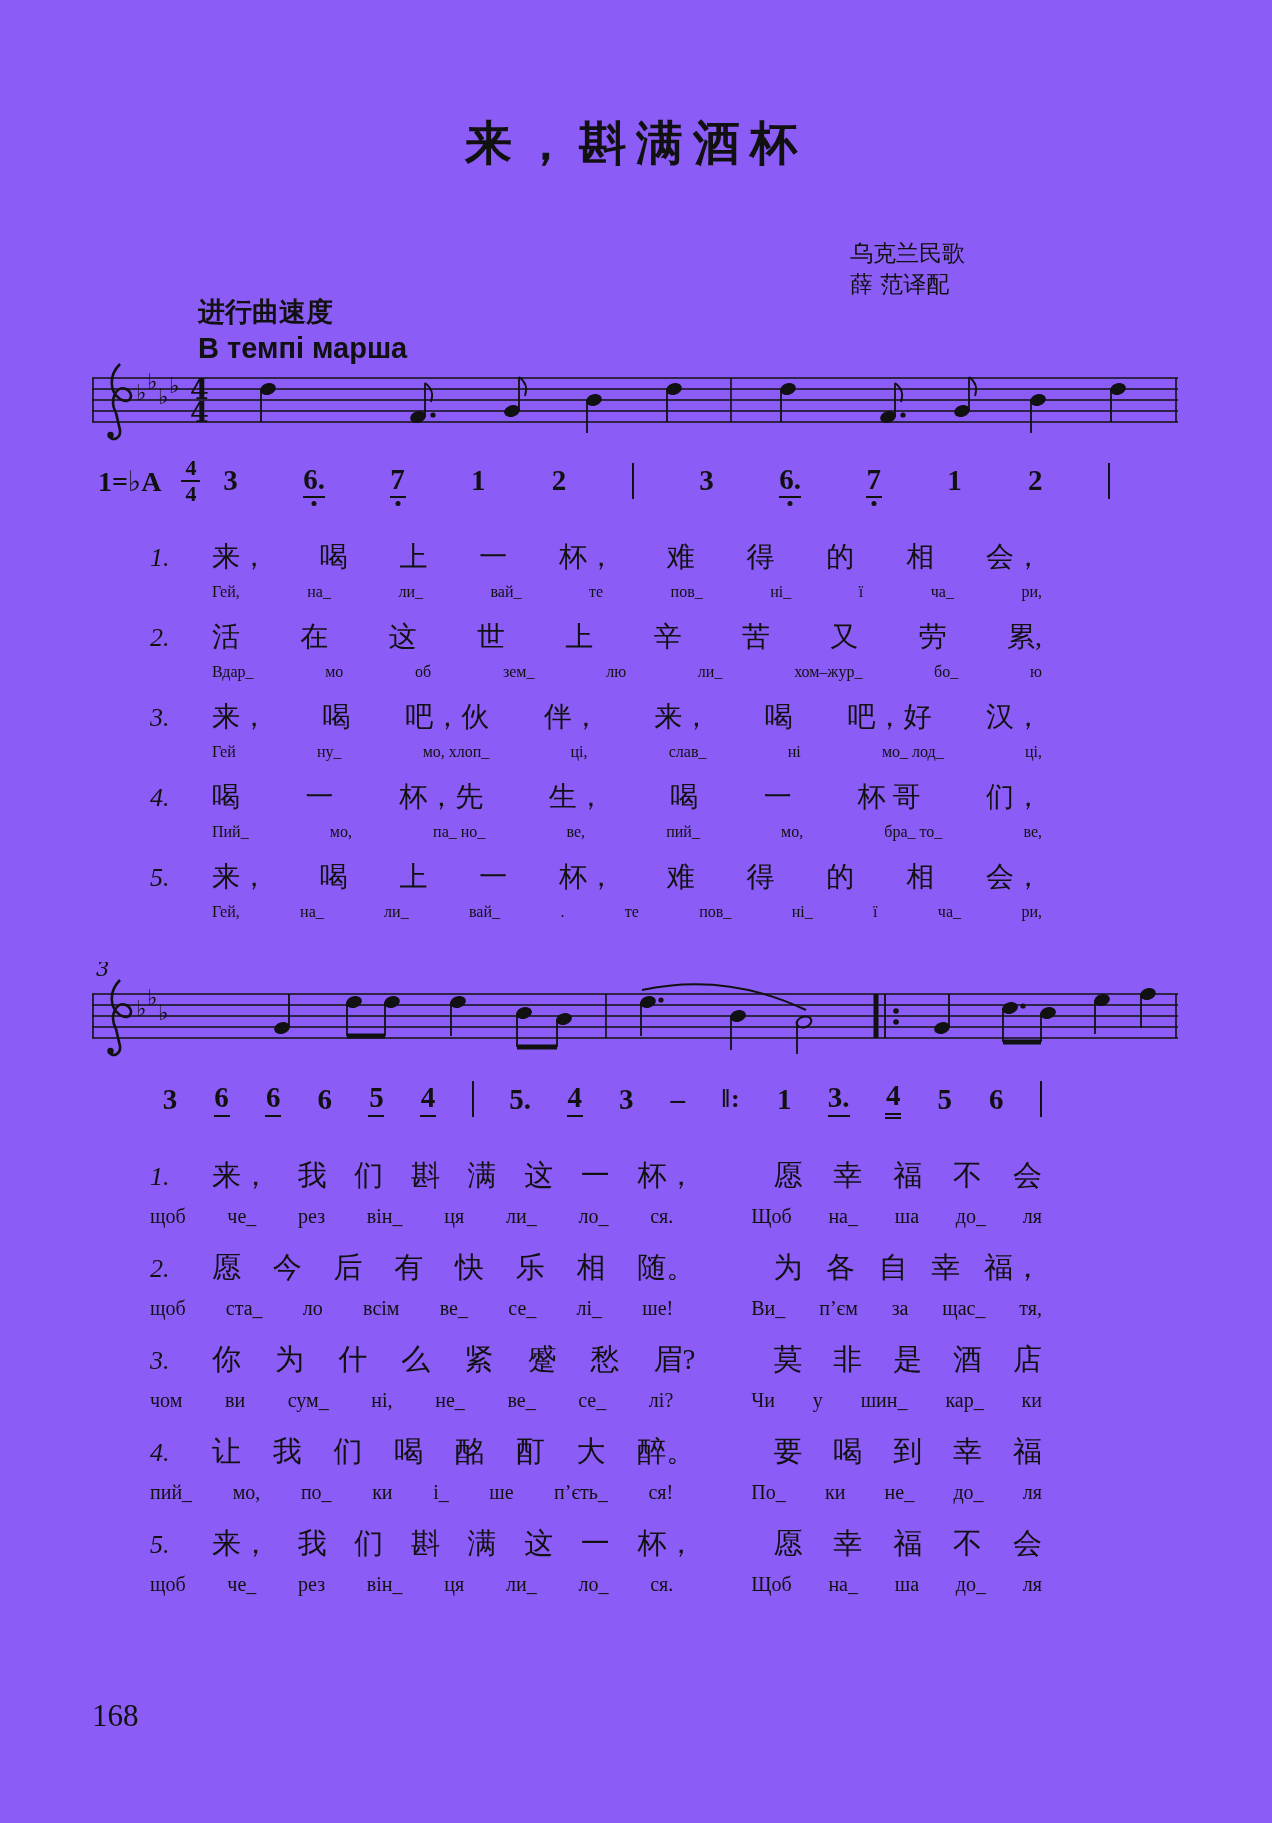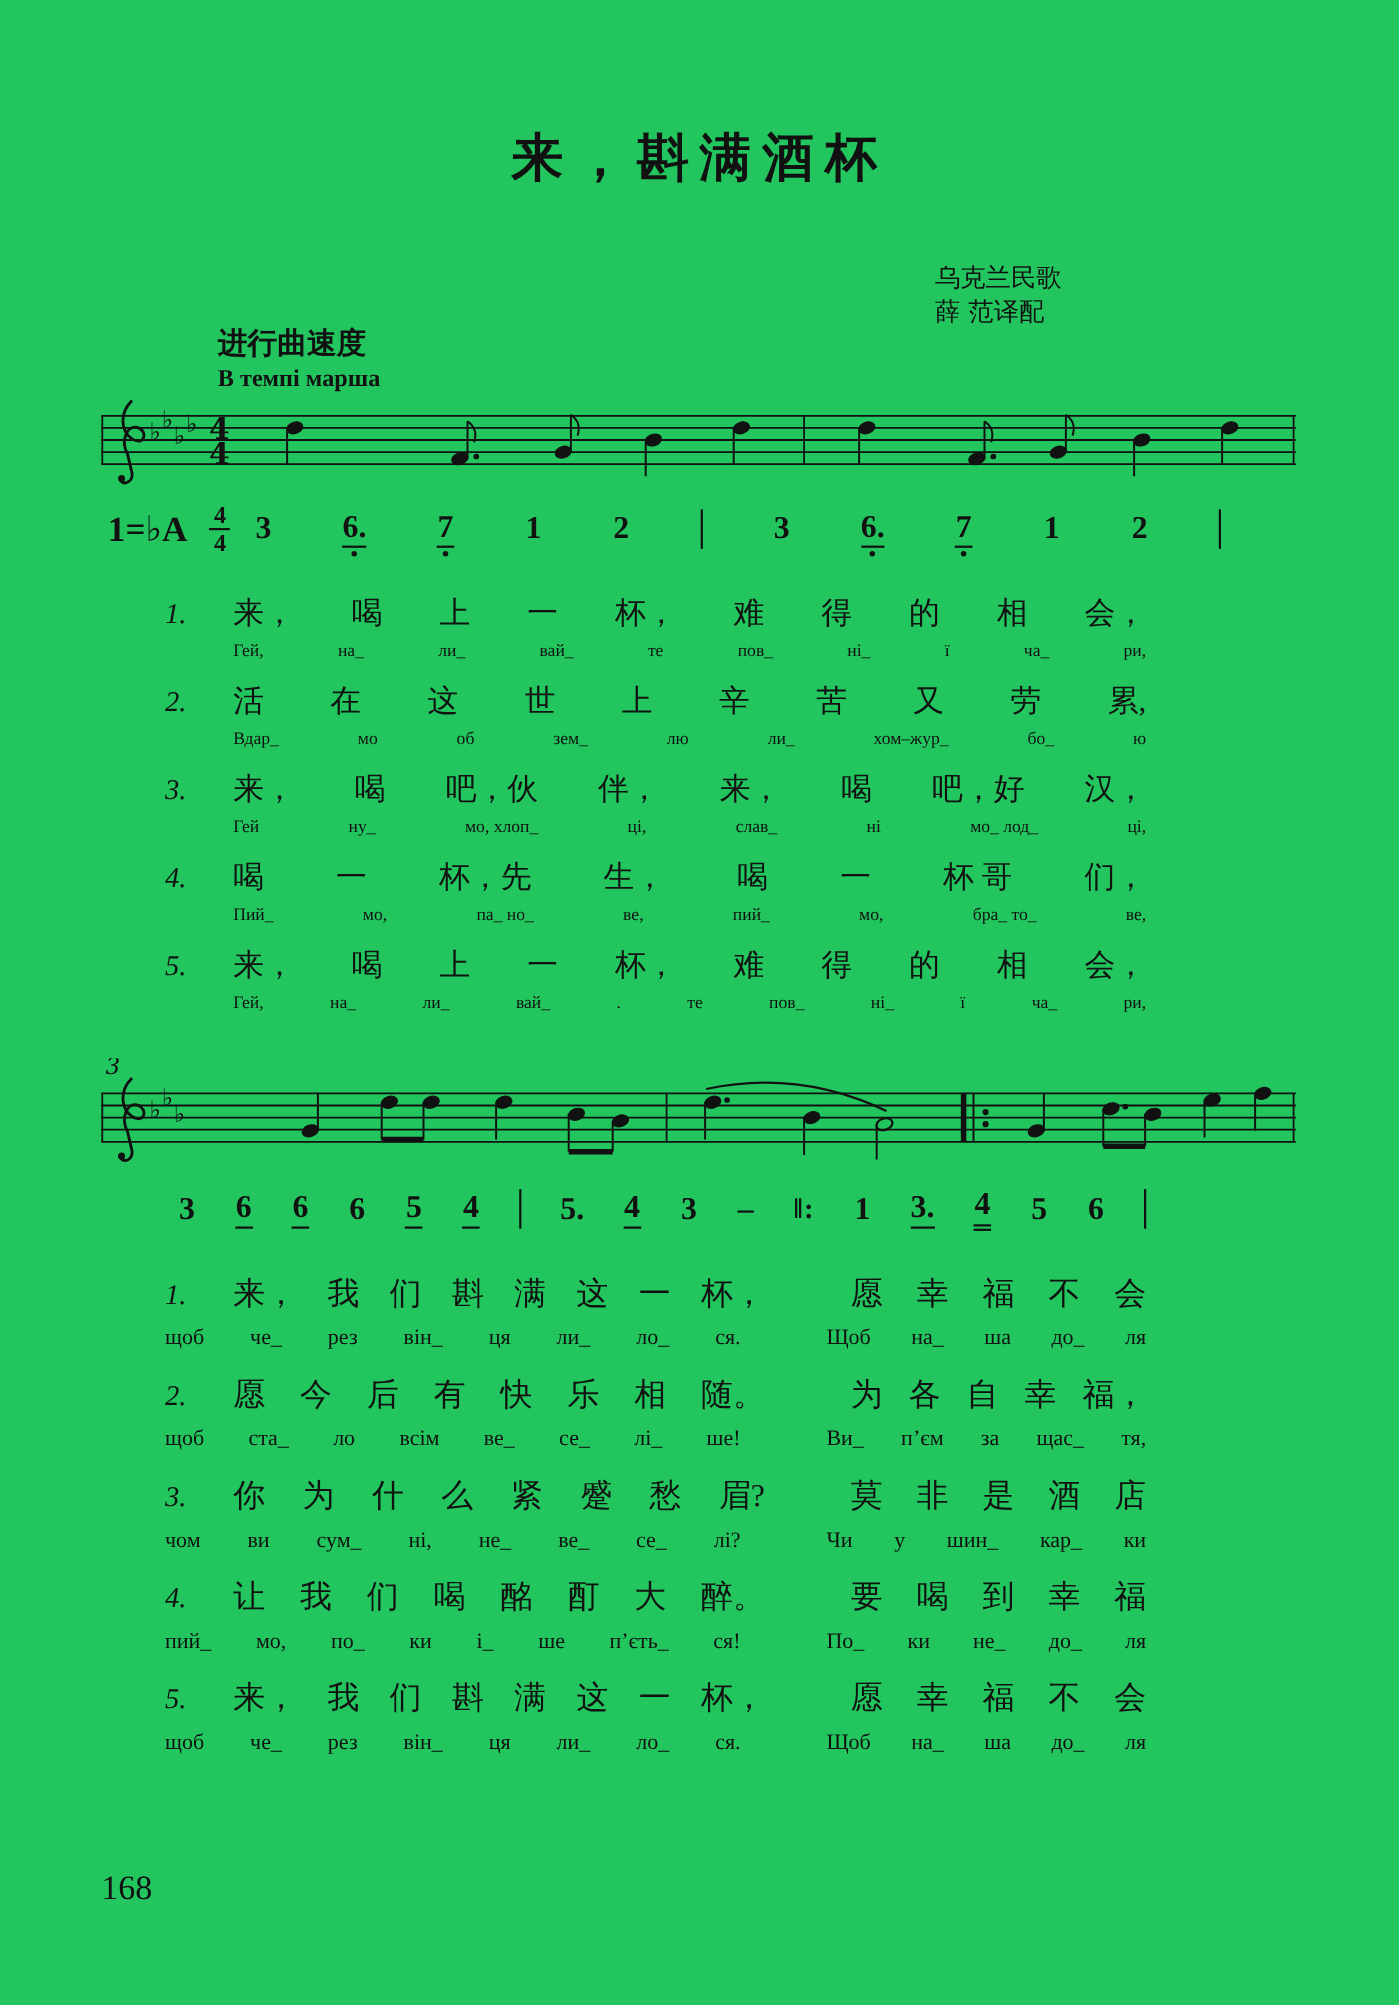--- a/index.html
+++ b/index.html
@@ -1,39 +1,39 @@
 <!DOCTYPE html>
 <html><head>
 <meta charset="utf-8">
 <style>
   html,body{margin:0;padding:0;background:#ffffff;}
   .page{
-    position:relative;width:1272px;height:1823px;background:#22c55e;
+    position:relative;width:1272px;height:1823px;background:#8b5cf6;
     font-family:"Liberation Serif","DejaVu Serif",serif;color:#111;overflow:hidden;
   }
   
   .title-cn{position:absolute;top:112px;left:0;width:100%;text-align:center;
     font-size:47px;font-weight:700;letter-spacing:10px;font-family:"DejaVu Serif",serif;}
   .title-ua{position:absolute;top:176px;left:0;width:100%;text-align:center;
     font-size:27px;letter-spacing:3px;}
   .credits{position:absolute;top:238px;right:282px;width:140px;text-align:justify;
     font-size:23px;line-height:1.35;font-family:"DejaVu Serif",serif;}
   .credits div{display:flex;justify-content:space-between;}
   .tempo{position:absolute;top:296px;left:198px;line-height:1.25;}
   .tempo .t-cn{font-size:27px;font-weight:700;font-family:"Liberation Sans","DejaVu Sans",sans-serif;}
-  .tempo .t-ua{font-size:22px;font-weight:700;font-family:Liberation Serif, serif;}
+  .tempo .t-ua{font-size:29px;font-weight:700;font-family:Liberation Sans, sans-serif;}
   
   .staff1{position:absolute;top:360px;left:86px;}
   .staff2{position:absolute;top:962px;left:86px;}
   
   .jianpu{position:absolute;display:flex;align-items:center;
     font-family:"Liberation Serif","DejaVu Serif",serif;font-weight:700;font-size:29px;}
   .jianpu1{top:456px;left:98px;width:1012px;}
   .jianpu2{top:1080px;left:150px;width:892px;}
-  .jkey{font-size:32px;margin-right:6px;white-space:nowrap;}
+  .jkey{font-size:28px;margin-right:6px;white-space:nowrap;}
   .jmeter{display:inline-flex;flex-direction:column;align-items:center;
     font-size:22px;line-height:1;margin:0 10px 0 14px;}
   .jmeter b{padding:1px 4px;}
   .jmeter b:first-child{border-bottom:2px solid #111;}
   .jcells{flex:1;display:flex;justify-content:space-between;align-items:center;margin-left:12px;}
   .jn{position:relative;display:inline-block;min-width:16px;text-align:center;line-height:1.1;}
   .jn.u{border-bottom:2.5px solid #111;padding-bottom:1px;}
   .jn.uu{border-bottom:6px double #111;padding-bottom:1px;}
   .jn.ld::after{content:"";position:absolute;left:50%;transform:translateX(-50%);
     bottom:-10px;width:5px;height:5px;border-radius:50%;background:#111;}

